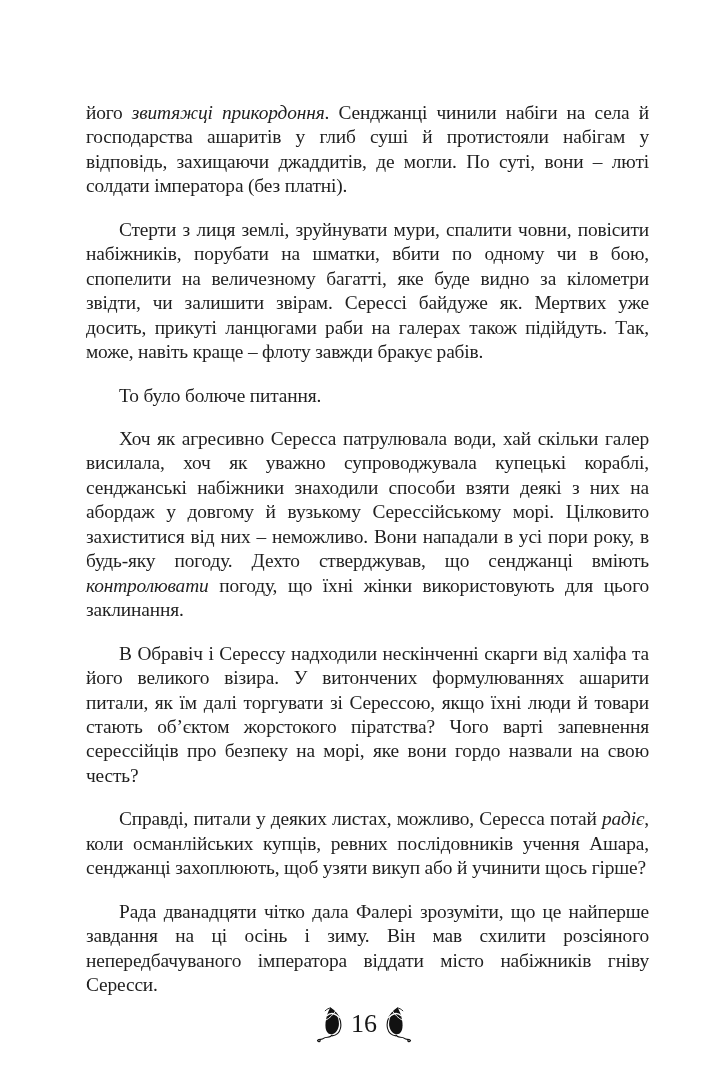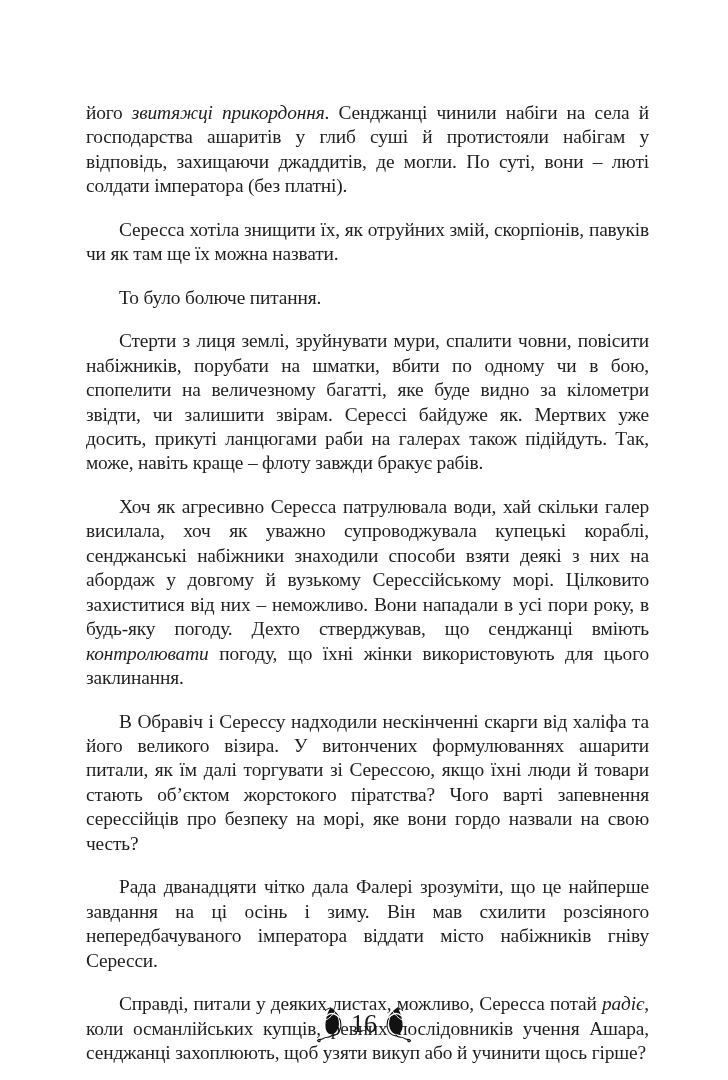--- a/index.html
+++ b/index.html
@@ -49,27 +49,26 @@
   .fleuron svg { display: block; }
   .fleuron-left svg { transform: scaleX(-1); }
 </style>
 </head>
 <body>
 
 <div class="page">
 
   <div class="text-block">
       <p class="para"><span>його </span><i>звитяжці прикордоння</i><span>. Сенджанці чинили набіги на села й господарства ашаритів у глиб суші й протистояли набігам у відповідь, захищаючи джаддитів, де могли. По суті, вони – люті солдати імператора (без платні).</span></p>
-      <p class="para indent"><span>Сересса хотіла знищити їх, як отруйних змій, скорпіонів, павуків чи як там ще їх можна назвати.</span></p>
+      <p class="para indent"><span>Стерти з лиця землі, зруйнувати мури, спалити човни, повісити набіжників, порубати на шматки, вбити по одному чи в бою, спопелити на величезному багатті, яке буде видно за кілометри звідти, чи залишити звірам. Серессі байдуже як. Мертвих уже досить, прикуті ланцюгами раби на галерах також підійдуть. Так, може, навіть краще – флоту завжди бракує рабів.</span></p>
       <p class="para indent"><span>То було болюче питання.</span></p>
-      <p class="para indent"><span>Стерти з лиця землі, зруйнувати мури, спалити човни, повісити набіжників, порубати на шматки, вбити по одному чи в бою, спопелити на величезному багатті, яке буде видно за кілометри звідти, чи залишити звірам. Серессі байдуже як. Мертвих уже досить, прикуті ланцюгами раби на галерах також підійдуть. Так, може, навіть краще – флоту завжди бракує рабів.</span></p>
       <p class="para indent"><span>Хоч як агресивно Сересса патрулювала води, хай скільки галер висилала, хоч як уважно супроводжувала купецькі кораблі, сенджанські набіжники знаходили способи взяти деякі з них на абордаж у довгому й вузькому Серессійському морі. Цілковито захиститися від них – неможливо. Вони нападали в усі пори року, в будь-яку погоду. Дехто стверджував, що сенджанці вміють </span><i>контролювати</i><span> погоду, що їхні жінки використовують для цього заклинання.</span></p>
       <p class="para indent"><span>В Обравіч і Серессу надходили нескінченні скарги від халіфа та його великого візира. У витончених формулюваннях ашарити питали, як їм далі торгувати зі Серессою, якщо їхні люди й товари стають об’єктом жорстокого піратства? Чого варті запевнення серессійців про безпеку на морі, яке вони гордо назвали на свою честь?</span></p>
+      <p class="para indent"><span>Справді, питали у деяких листах, можливо, Сересса потай </span><i>радіє</i><span>, коли османлійських купців, ревних послідовників учення Ашара, сенджанці захоплюють, щоб узяти викуп або й учинити щось гірше?</span></p>
       <p class="para indent"><span>Рада дванадцяти чітко дала Фалері зрозуміти, що це найперше завдання на ці осінь і зиму. Він мав схилити розсіяного непередбачуваного імператора віддати місто набіжників гніву Сересси.</span></p>
-      <p class="para indent"><span>Справді, питали у деяких листах, можливо, Сересса потай </span><i>радіє</i><span>, коли османлійських купців, ревних послідовників учення Ашара, сенджанці захоплюють, щоб узяти викуп або й учинити щось гірше?</span></p>
     </div>
 
   <div class="footer">
     <span class="fleuron fleuron-left">
       <svg width="34" height="38" viewBox="0 0 40 44" xmlns="http://www.w3.org/2000/svg">
         <path d="M22 3 C15 8 11 16 12 24 C13 30 17 34 21 34 C26 34 28.5 28 27.5 20 C26.5 12 24.5 7.5 22 3 Z" fill="#121212"></path>
         <path d="M22 3 C13 9 8 18 10 27 C11.2 32 15 35.6 20 36" fill="none" stroke="#121212" stroke-width="1.3"></path>
         <path d="M22 3 C24 4 26 4 28 6.5" fill="none" stroke="#121212" stroke-width="1.1" stroke-linecap="round"></path>
         <path d="M11 15 C16 9.5 21.5 8 26.5 12.5" fill="none" stroke="#ffffff" stroke-width="1.6"></path>
         <path d="M15.5 6.5 C19 11 23 15.5 27.5 17.5" fill="none" stroke="#ffffff" stroke-width="1.1"></path>

